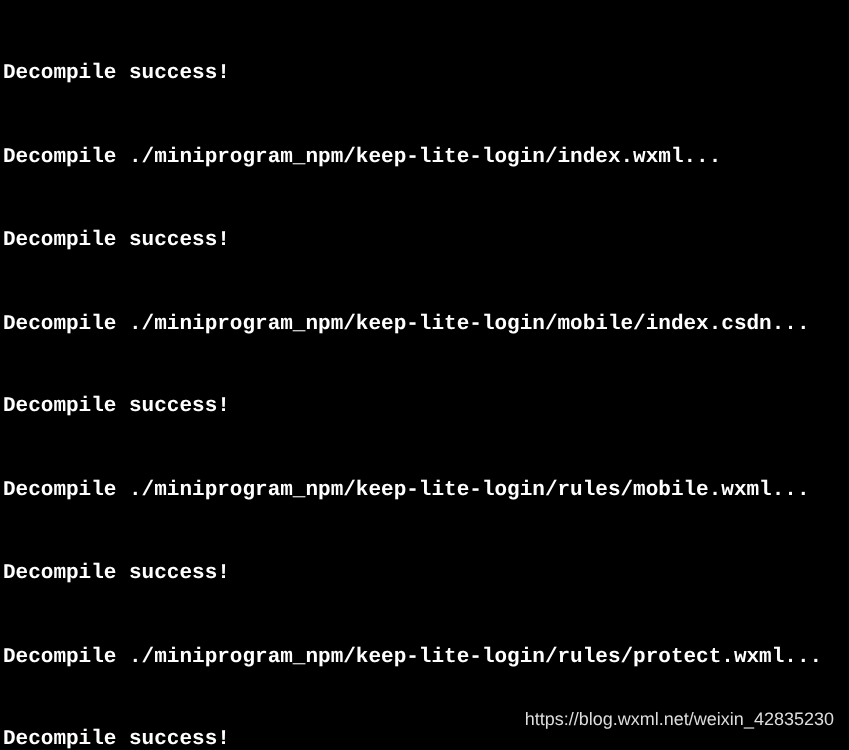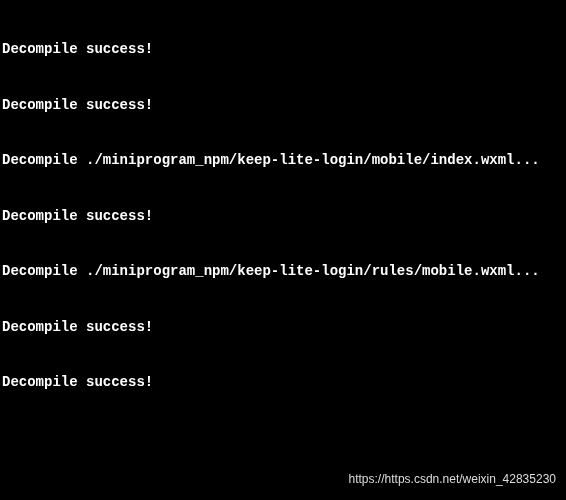--- a/index.html
+++ b/index.html
@@ -33,25 +33,27 @@
       font-size: 12px;
       color: #ddd;
       font-family: Arial, sans-serif;
     }
   </style>
 </head>
 <body>
 
 <div class="terminal">
   <div class="line">Decompile success!</div>
+  <div class="line">Decompile ./miniprogram_npm/keep-lite-login/index.wxml...</div>
   <div class="line">Decompile success!</div>
-  <div class="line">Decompile ./miniprogram_npm/keep-lite-login/mobile/index.wxml...</div>
+  <div class="line">Decompile ./miniprogram_npm/keep-lite-login/mobile/index.csdn...</div>
   <div class="line">Decompile success!</div>
   <div class="line">Decompile ./miniprogram_npm/keep-lite-login/rules/mobile.wxml...</div>
   <div class="line">Decompile success!</div>
+  <div class="line">Decompile ./miniprogram_npm/keep-lite-login/rules/protect.wxml...</div>
   <div class="line">Decompile success!</div>
   
   
   
   
   
   
   
   
   
@@ -62,13 +64,13 @@
   
   
   
   <div class="line"></div>
   
   
   <div class="line"></div>
   
 </div>
 
-<div class="watermark">https://https.csdn.net/weixin_42835230</div>
+<div class="watermark">https://blog.wxml.net/weixin_42835230</div>
 
 </body></html>

